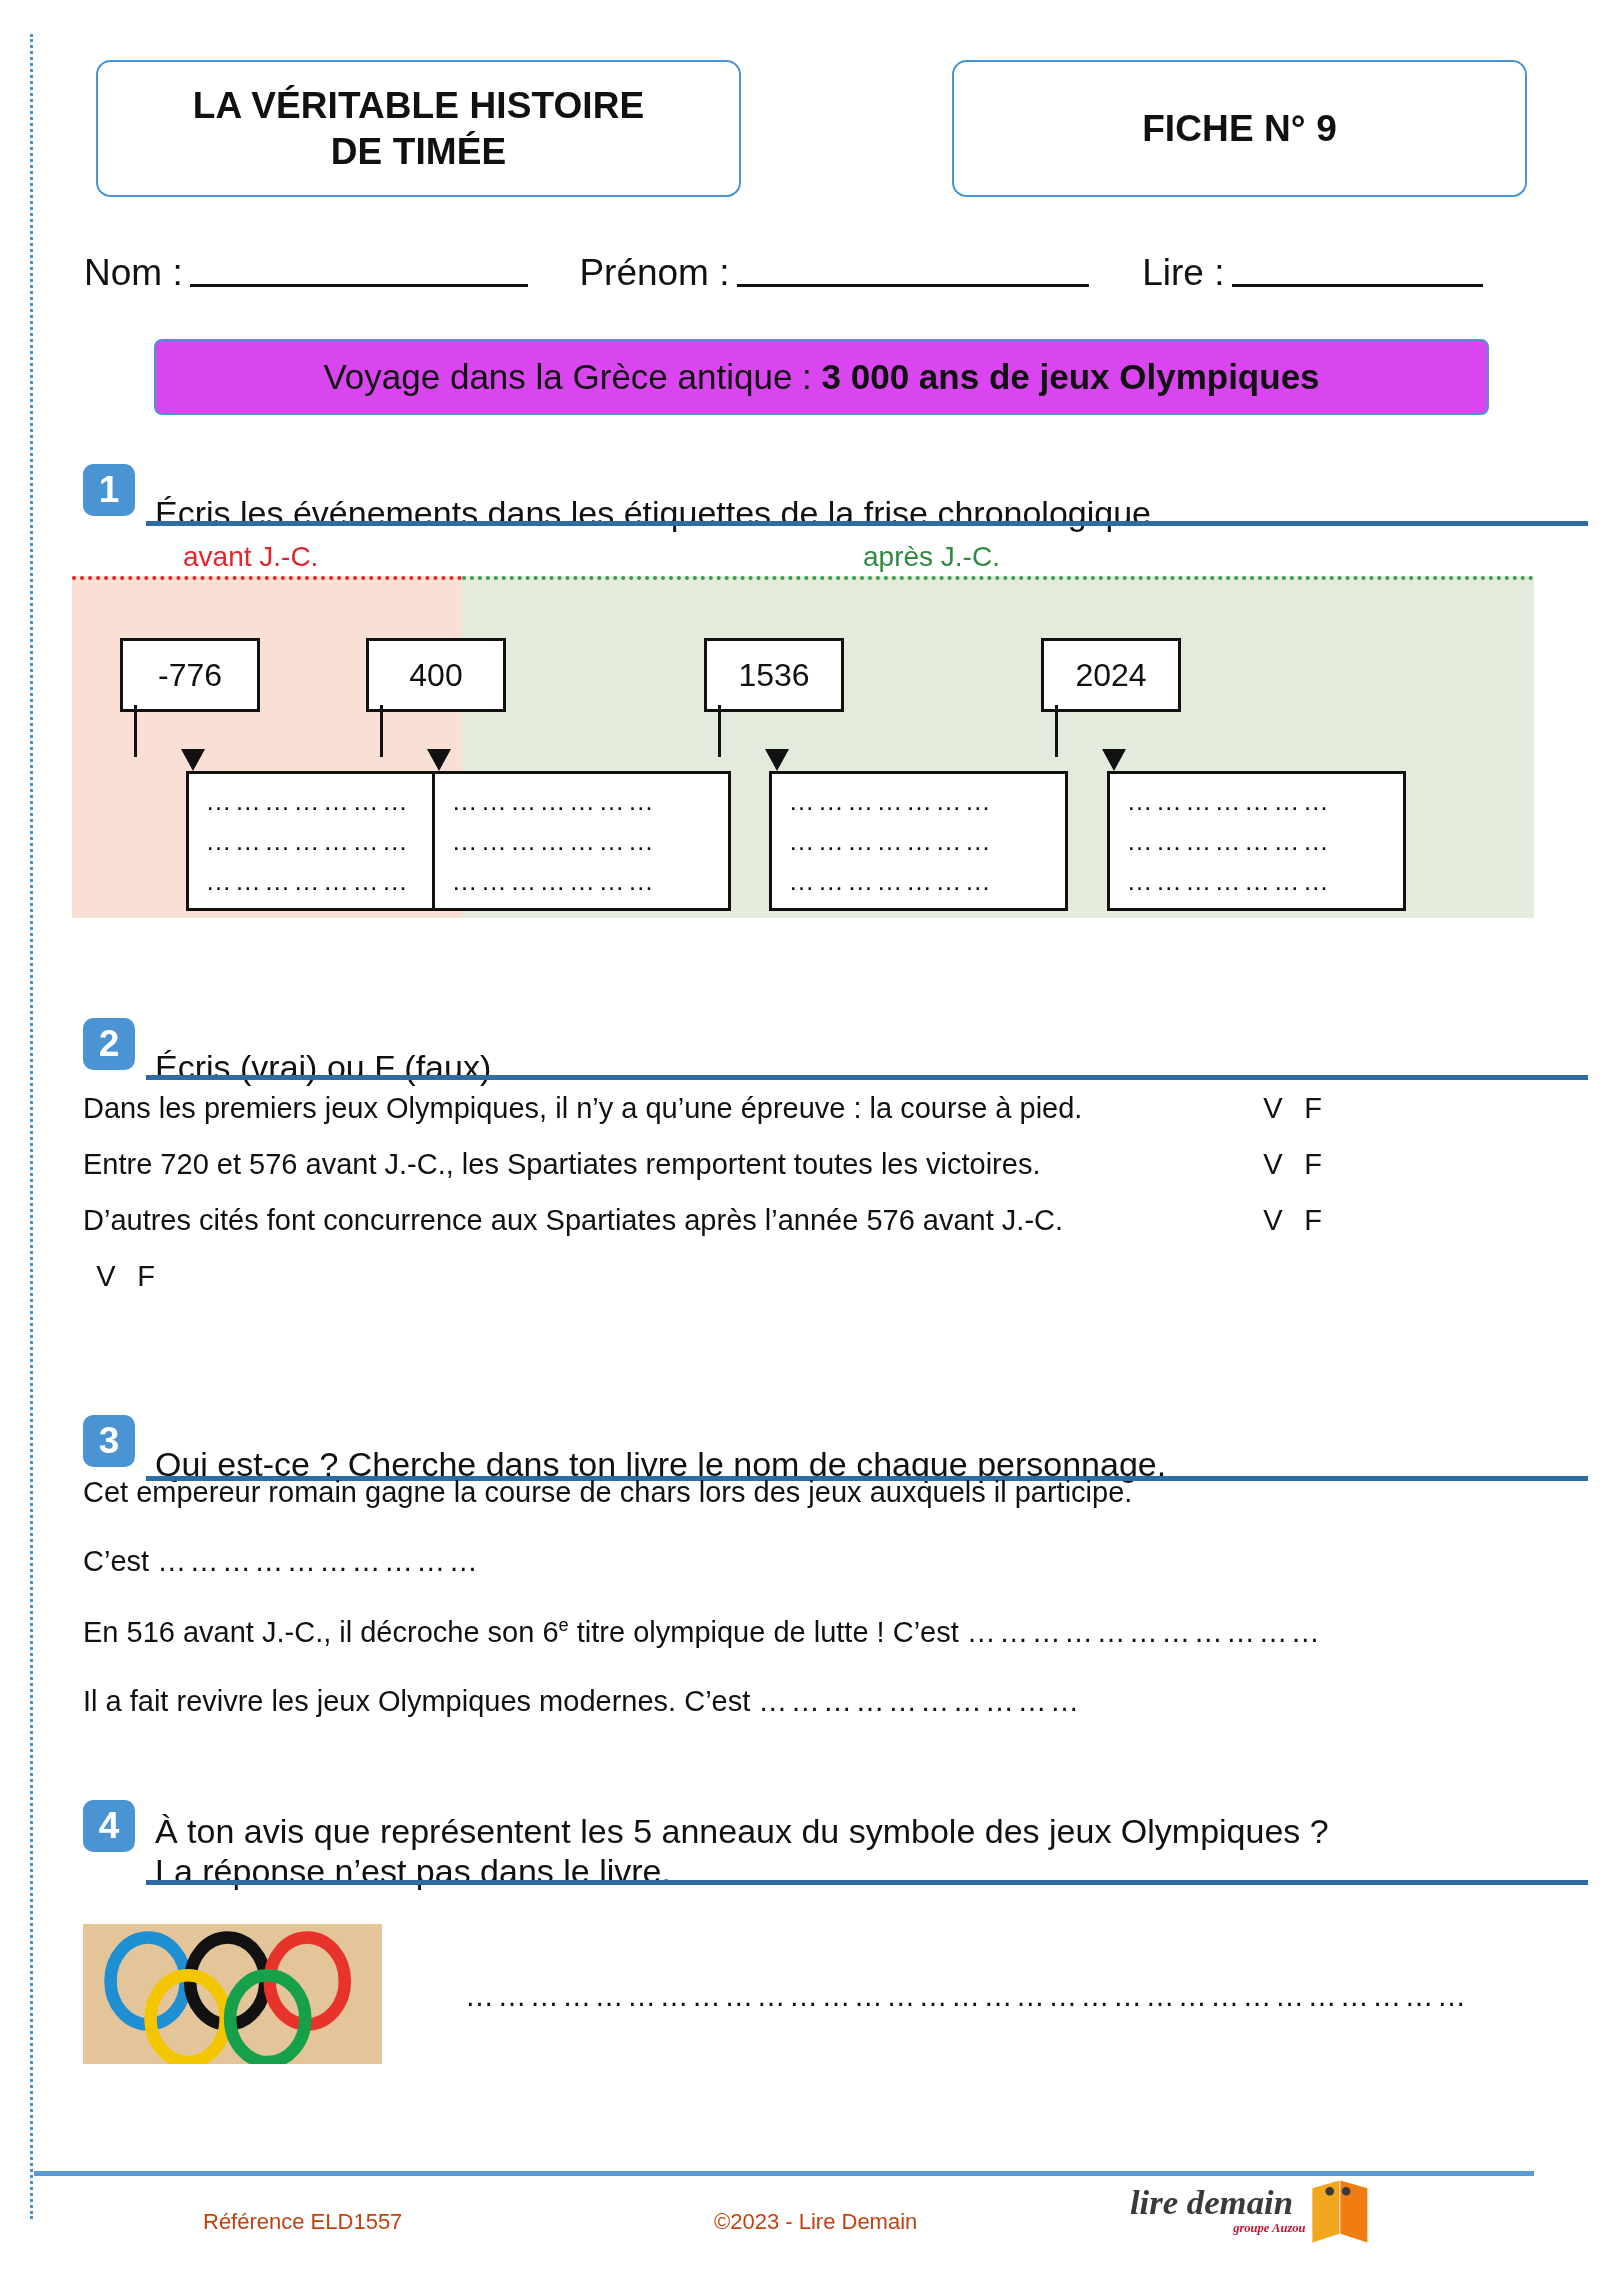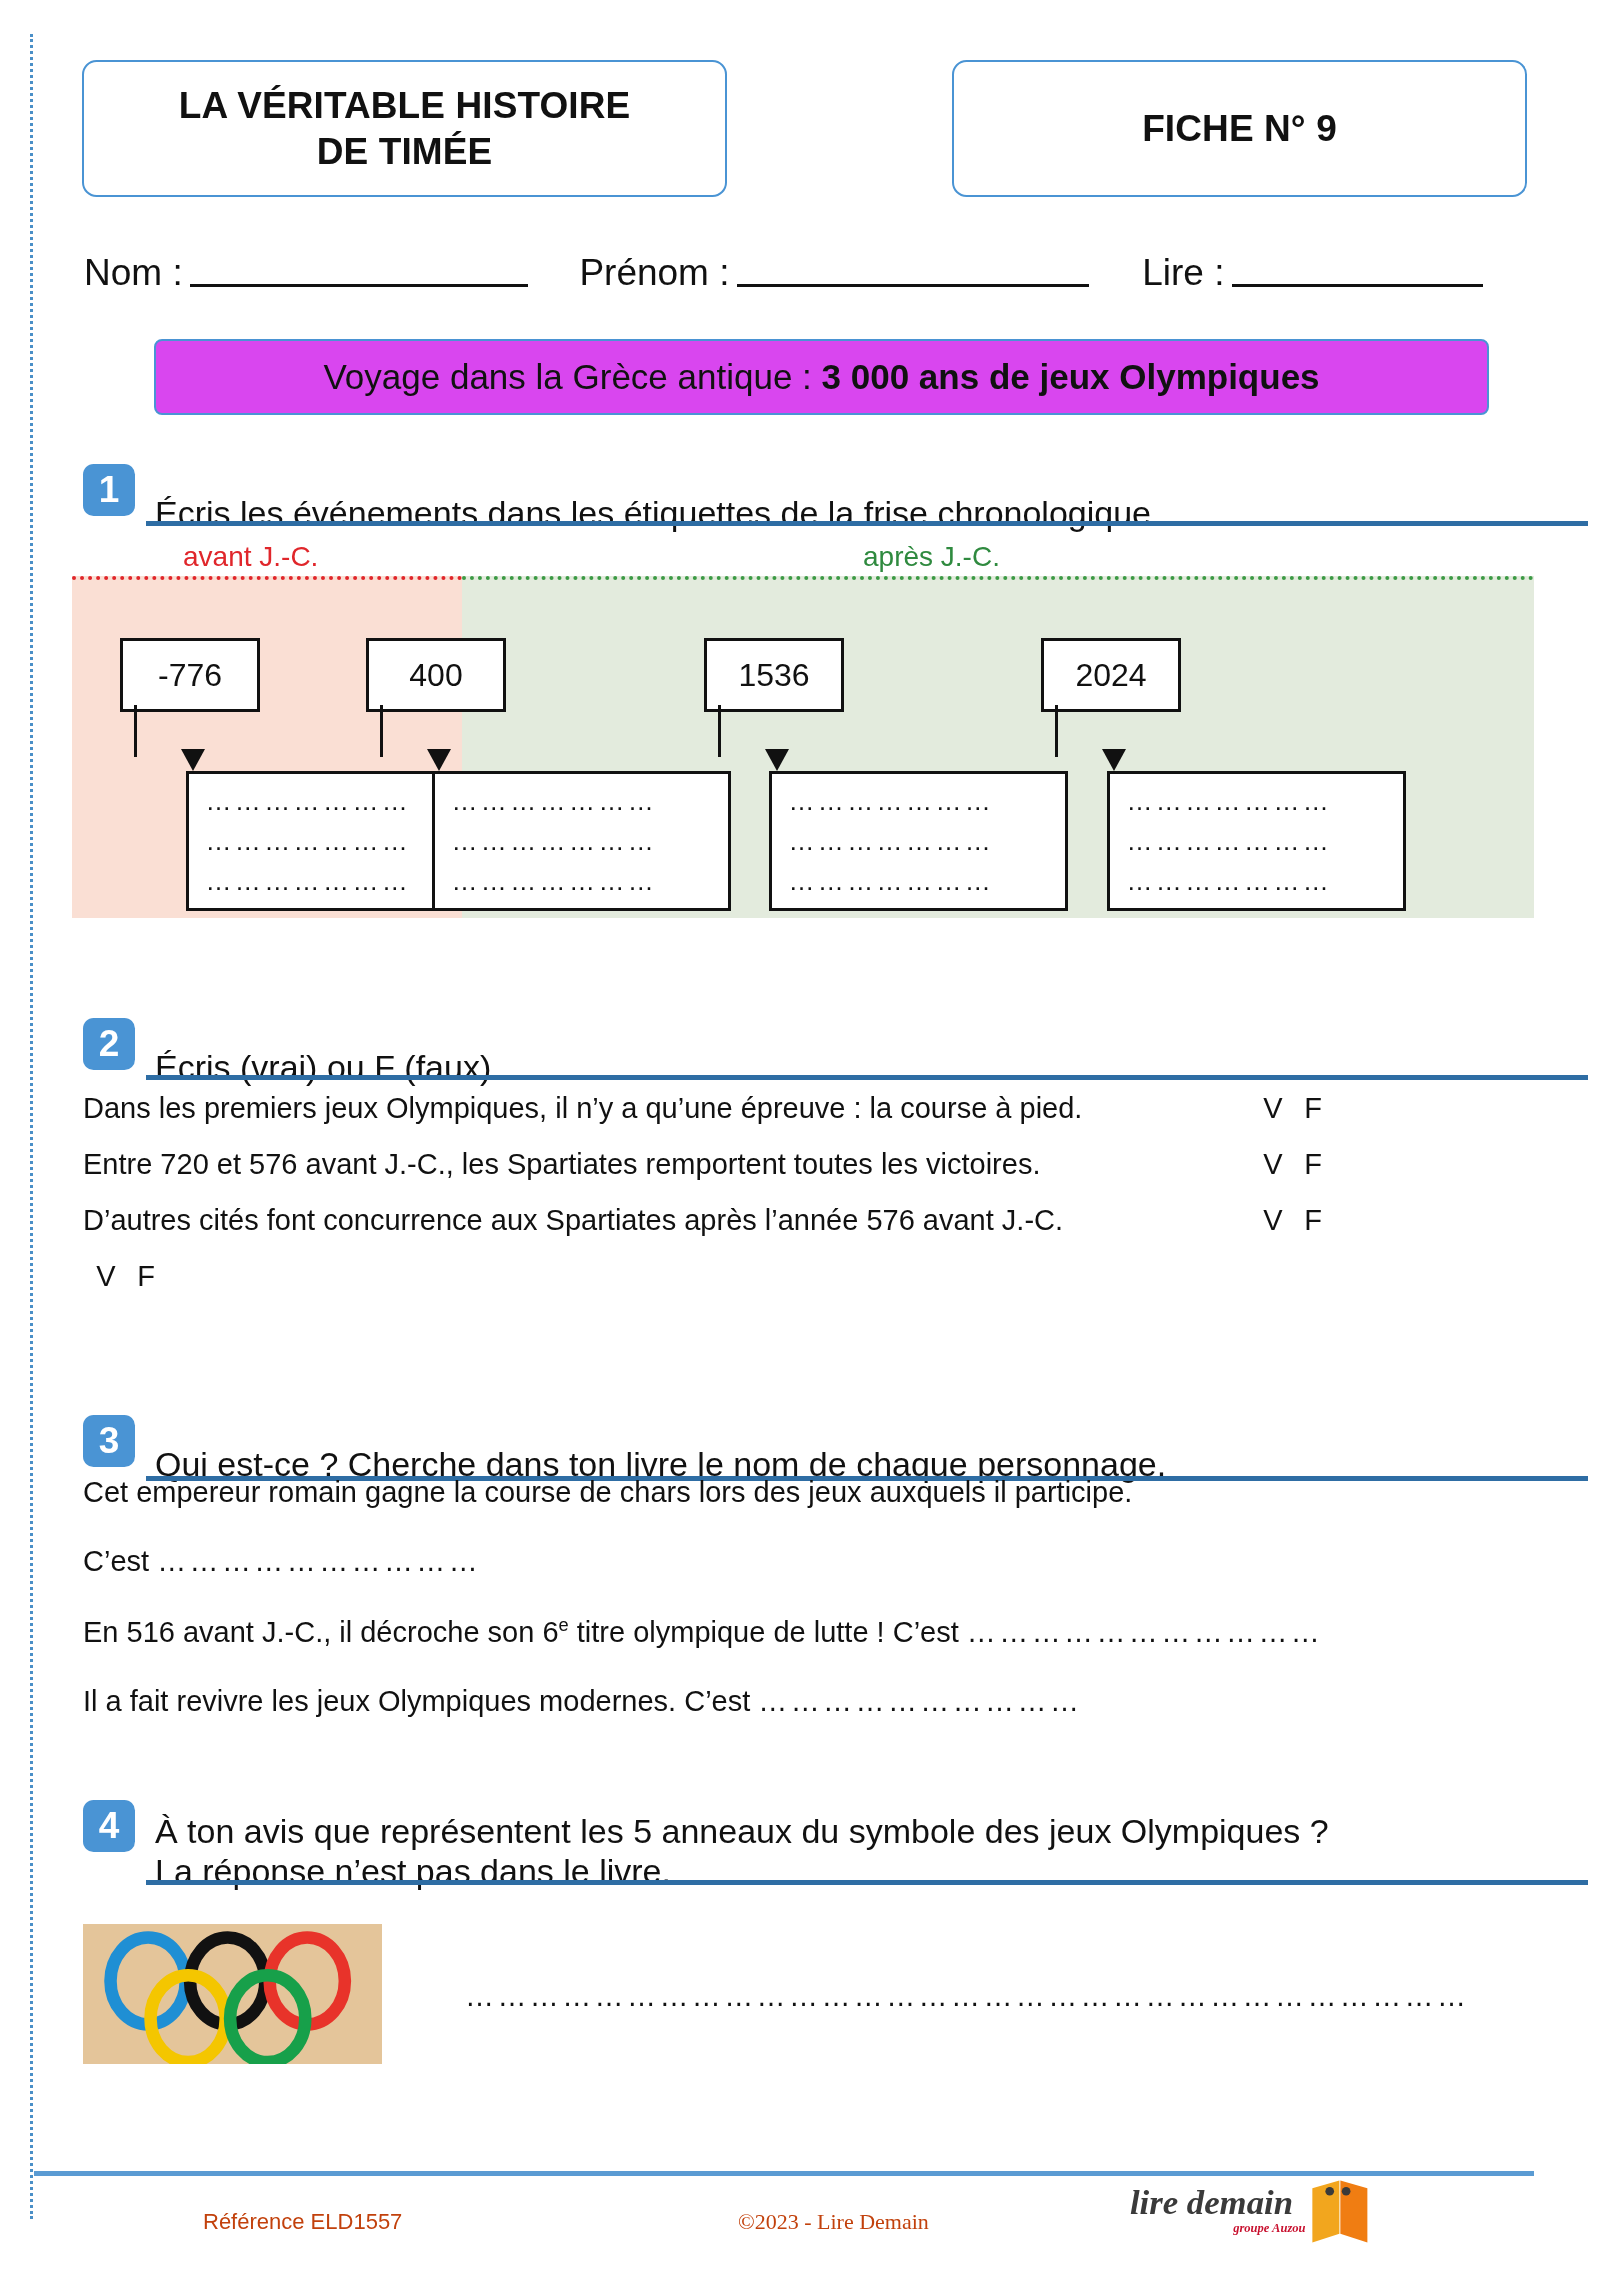--- a/index.html
+++ b/index.html
@@ -11,21 +11,21 @@
   .spine{
     position:absolute;left:30px;top:34px;width:0;height:2185px;
     border-left:3.4px dotted #4a8fc7;
   }
   
   .hdr-box{
     position:absolute;border:2.4px solid #4a94d4;border-radius:14.5px;
     background:#fff;display:flex;align-items:center;justify-content:center;
     text-align:center;
   }
-  #hdr-left{left:82px;top:60px;width:641px;height:133px;}
+  #hdr-left{left:96px;top:60px;width:641px;height:133px;}
   #hdr-right{left:952px;top:60px;width:571px;height:133px;}
   .hdr-text{
     font-weight:bold;font-size:37px;line-height:1.22;letter-spacing:0.1px;
   }
   
   .namerow{
     position:absolute;left:84px;top:241px;width:1447px;height:53px;
     display:flex;align-items:flex-end;font-size:37px;
   }
   .nlabel{white-space:nowrap;}
@@ -114,21 +114,21 @@
   }
   #rings svg{display:block;width:100%;height:100%;}
   #ans4{
     position:absolute;left:465px;top:1980px;width:1068px;font-size:29px;
     letter-spacing:3.4px;overflow:hidden;white-space:nowrap;
   }
   
   #foot-rule{position:absolute;left:34px;top:2171px;width:1500px;height:5.3px;background:#5a9bd3;}
   .foot-item{position:absolute;font-size:22px;color:#c2410c;}
   #foot-ref{left:203px;top:2209px;}
-  #foot-copy{left:738px;top:2209px;font-family:Liberation Serif, serif;}
+  #foot-copy{left:714px;top:2209px;}
   #logo{position:absolute;left:1128px;top:2170px;width:251px;height:77px;}
   #logo svg{display:block;}
 </style>
 </head>
 <body>
 
 <div class="spine"></div>
 
 <div class="hdr-box" id="hdr-left">
   <div class="hdr-text">

